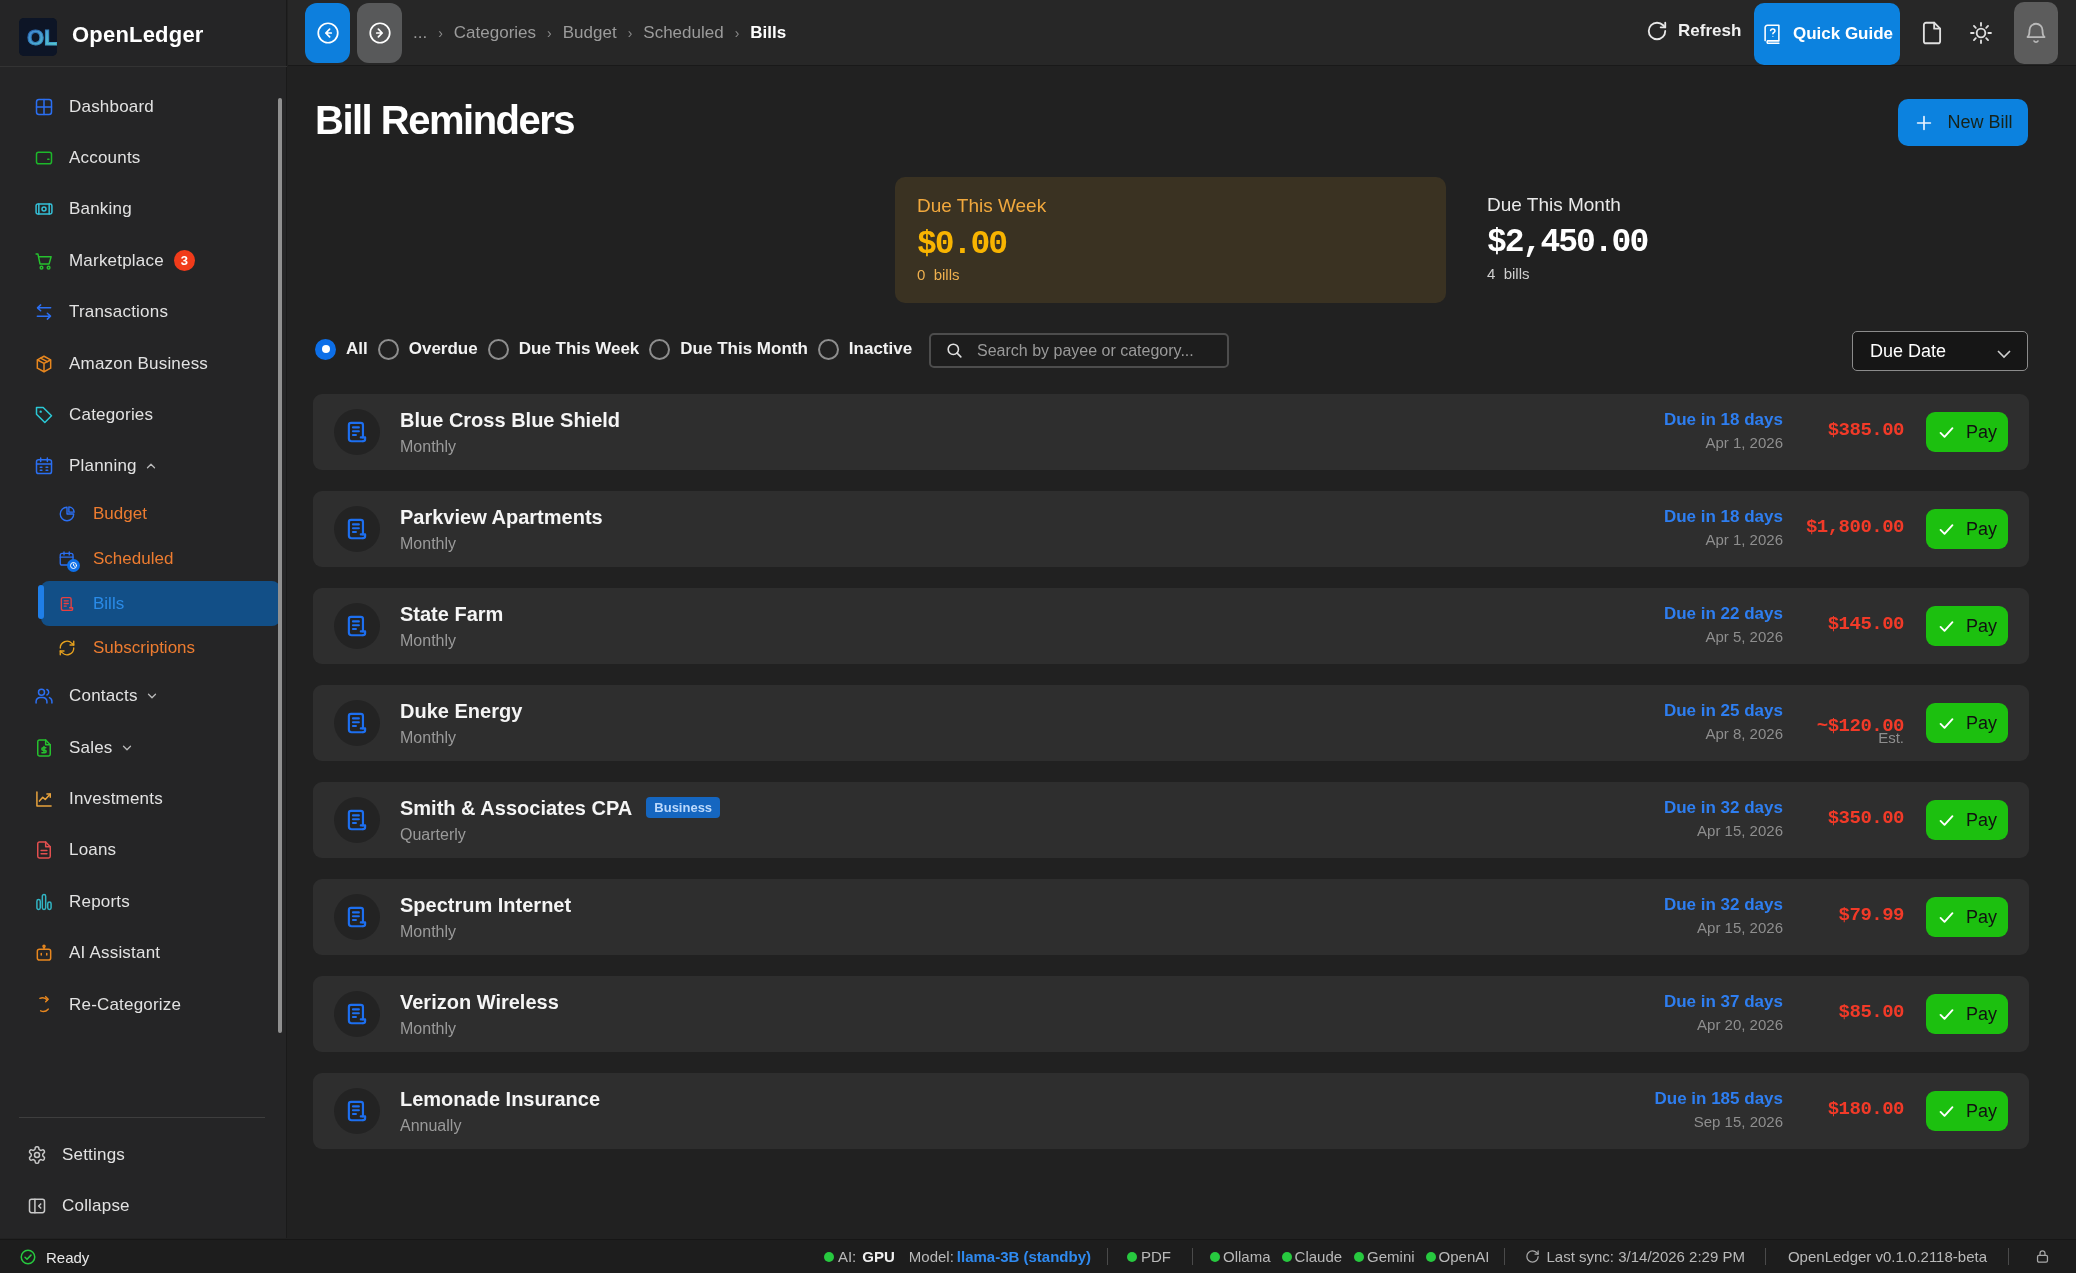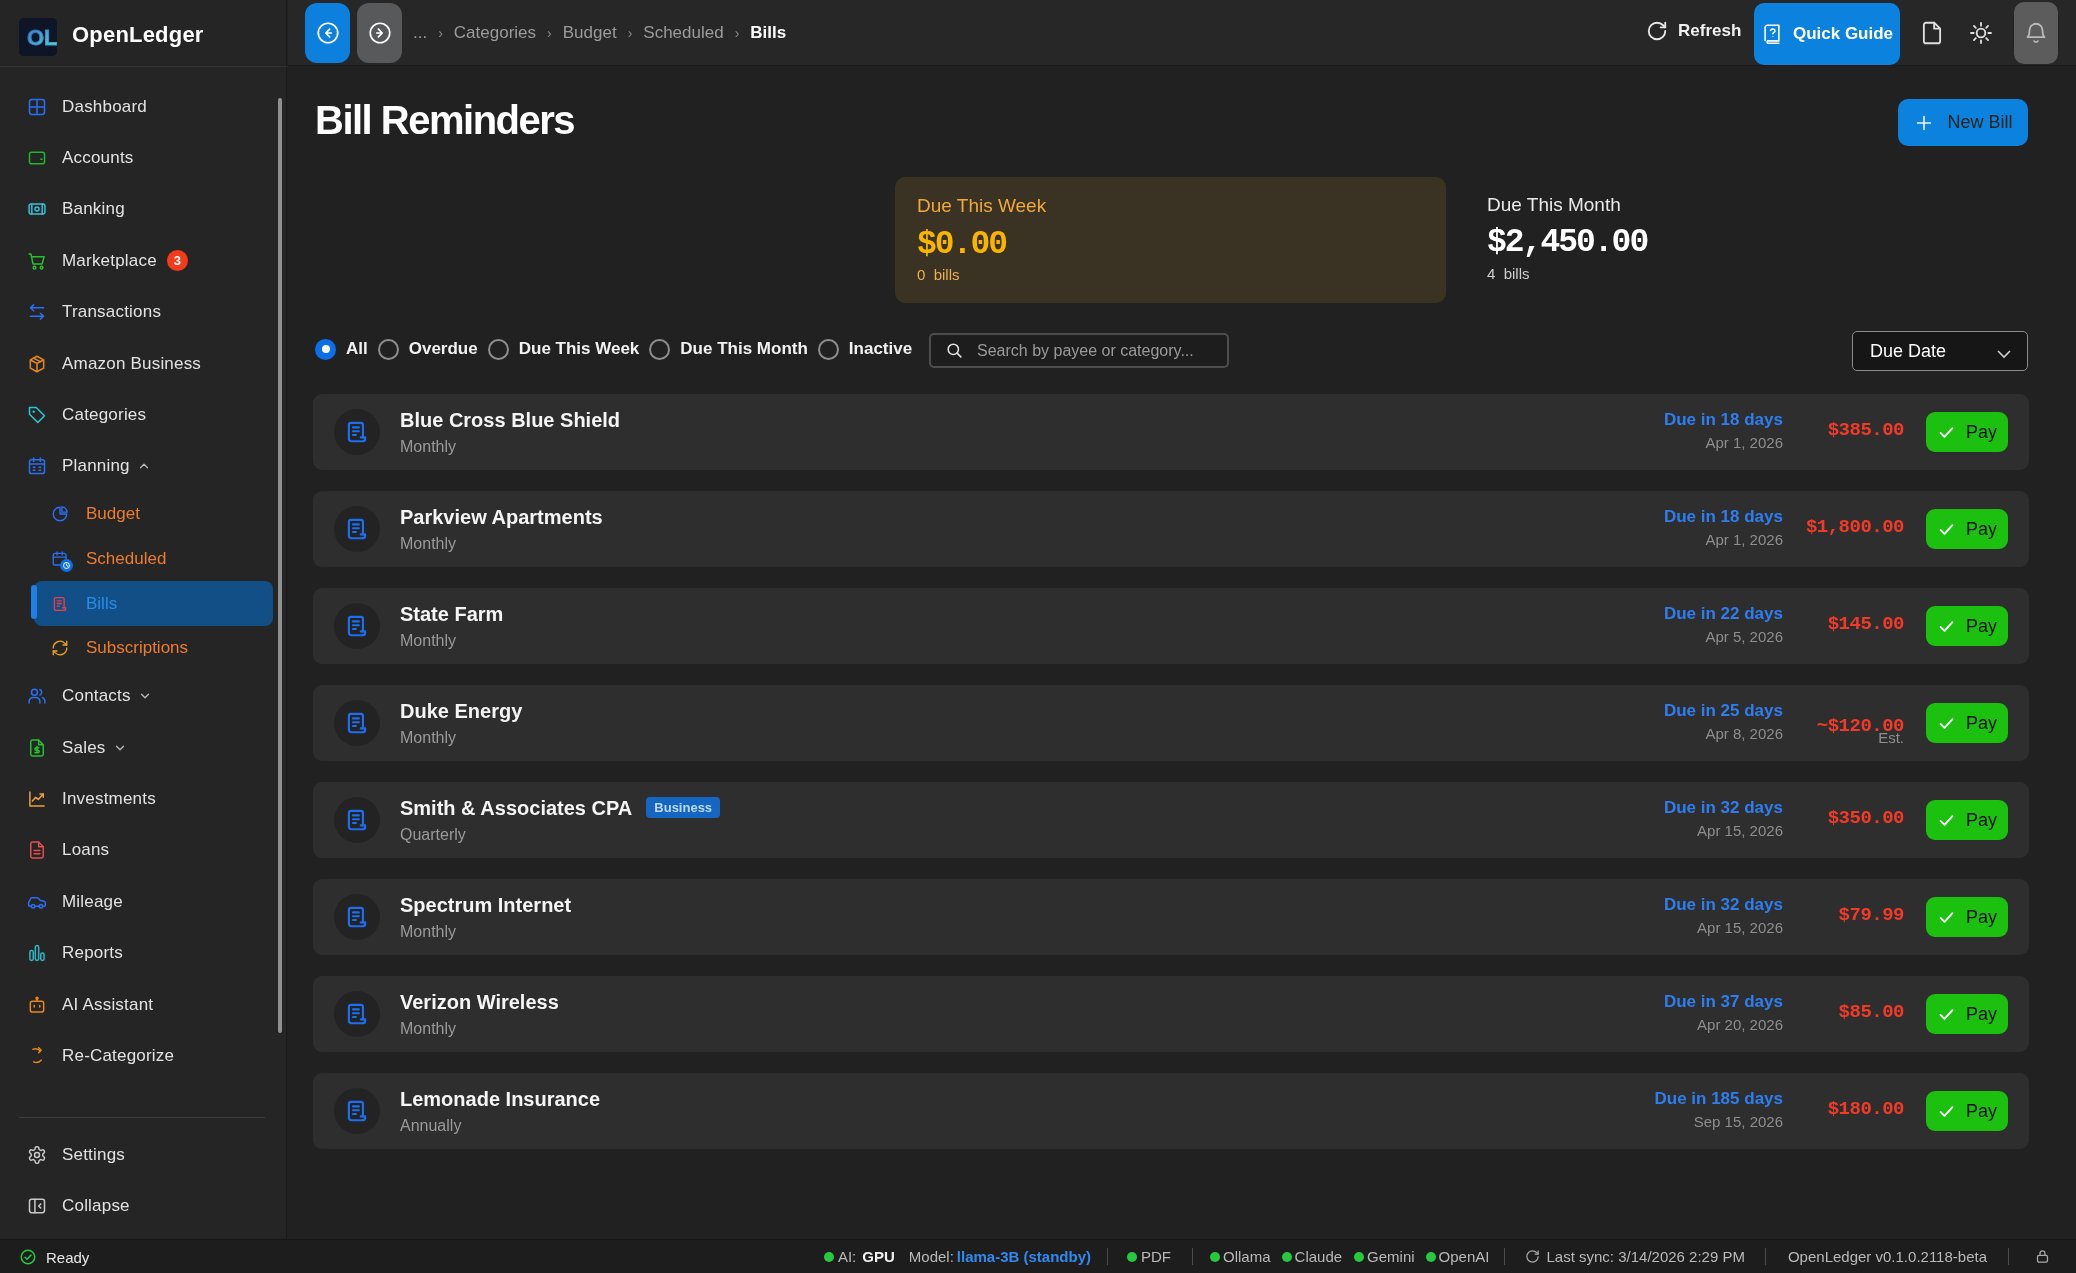--- a/index.html
+++ b/index.html
@@ -6,21 +6,21 @@
   html,body { width:2076px; height:1273px; overflow:hidden; }
   body { font-family:"Liberation Sans", sans-serif; background:#212121; color:#e6e6e6; position:relative; }
   svg { display:block; }
 
   
   #sidebar { position:absolute; left:0; top:0; width:287px; height:1238px; background:#252526; border-right:1px solid #1a1a1a; }
   #logo-row { position:absolute; left:0; top:0; width:287px; height:67px; border-bottom:1px solid #333; }
   #logo { position:absolute; left:19px; top:18px; width:38px; height:38px; border-radius:5px; background:#0e1626; overflow:hidden; }
   #logo-txt { position:absolute; left:72px; top:22px; font-size:22px; font-weight:700; color:#fff; letter-spacing:0.2px; }
   #navthumb { position:absolute; right:4px; top:98px; width:4px; height:935px; background:#909090; border-radius:2px; }
-  .nav { position:absolute; left:0; top:81px; width:283px; height:1028px; overflow:hidden; }
+  .nav { position:absolute; left:7px; top:81px; width:283px; height:1028px; overflow:hidden; }
   .ni { height:51.4px; display:flex; align-items:center; padding-left:27px; }
   .ni .ic { width:20px; height:20px; flex:0 0 20px; margin-right:15px; }
   .ni .lb { font-size:17px; color:#e2e2e2; font-weight:400; letter-spacing:0.2px; }
   .ni .chev { margin-left:7px; }
   .badge { margin-left:10px; width:21px; height:21px; border-radius:50%; background:#f13b1a; color:#fff; font-size:13px; font-weight:700; display:flex; align-items:center; justify-content:center; }
   .sub { height:44.6px; display:flex; align-items:center; padding-left:51px; }
   .sub .ic { width:18px; height:18px; flex:0 0 18px; margin-right:17px; }
   .sub .lb { font-size:17px; color:#ed7c30; }
   .sub.act { background:#124f87; border-radius:8px; margin:0 10px 0 34px; padding-left:17px; position:relative; }
   .sub.act .lb { color:#2a8be8; }
@@ -282,31 +282,20 @@
       </div>
       <div class="ni">
         <div class="ic">
           <svg width="20" height="20" viewBox="0 0 24 24" fill="none" stroke="#e34f4f" stroke-width="1.8" stroke-linecap="round" stroke-linejoin="round">
             <path d="M14 2.5H6.5a2 2 0 00-2 2v15a2 2 0 002 2h11a2 2 0 002-2V8z"></path>
             <path d="M14 2.5V8h5.5"></path>
             <path d="M8.5 12.5h7M8.5 16.5h7"></path>
           </svg>
         </div>
         <span class="lb">Loans</span>
-      </div>
-      <div class="ni">
-        <div class="ic">
-          <svg width="20" height="20" viewBox="0 0 24 24" fill="none" stroke="#2b6ff2" stroke-width="1.8" stroke-linecap="round" stroke-linejoin="round">
-            <path d="M19.5 17h1.3a1.2 1.2 0 001.2-1.2v-2.6c0-1-.7-1.8-1.6-2-1.8-.4-4.4-1-4.4-1s-1.5-1.6-2.5-2.6c-.5-.5-1.2-.8-2-.8H6c-.7 0-1.3.4-1.6 1l-1.6 3.2c-.5.3-.8 1-.8 1.7v3.1a1.2 1.2 0 001.2 1.2h1.3"></path>
-            <circle cx="7.3" cy="17" r="2.1"></circle>
-            <circle cx="16.7" cy="17" r="2.1"></circle>
-            <path d="M9.4 17h5.2"></path>
-          </svg>
-        </div>
-        <span class="lb">Mileage</span>
       </div>
       <div class="ni">
         <div class="ic">
           <svg width="20" height="20" viewBox="0 0 24 24" fill="none" stroke="#31b5c4" stroke-width="1.8" stroke-linecap="round" stroke-linejoin="round">
             <rect x="3.5" y="9" width="4" height="12" rx="2"></rect>
             <rect x="10" y="3" width="4" height="18" rx="2"></rect>
             <rect x="16.5" y="12" width="4" height="9" rx="2"></rect>
           </svg>
         </div>
         <span class="lb">Reports</span>

